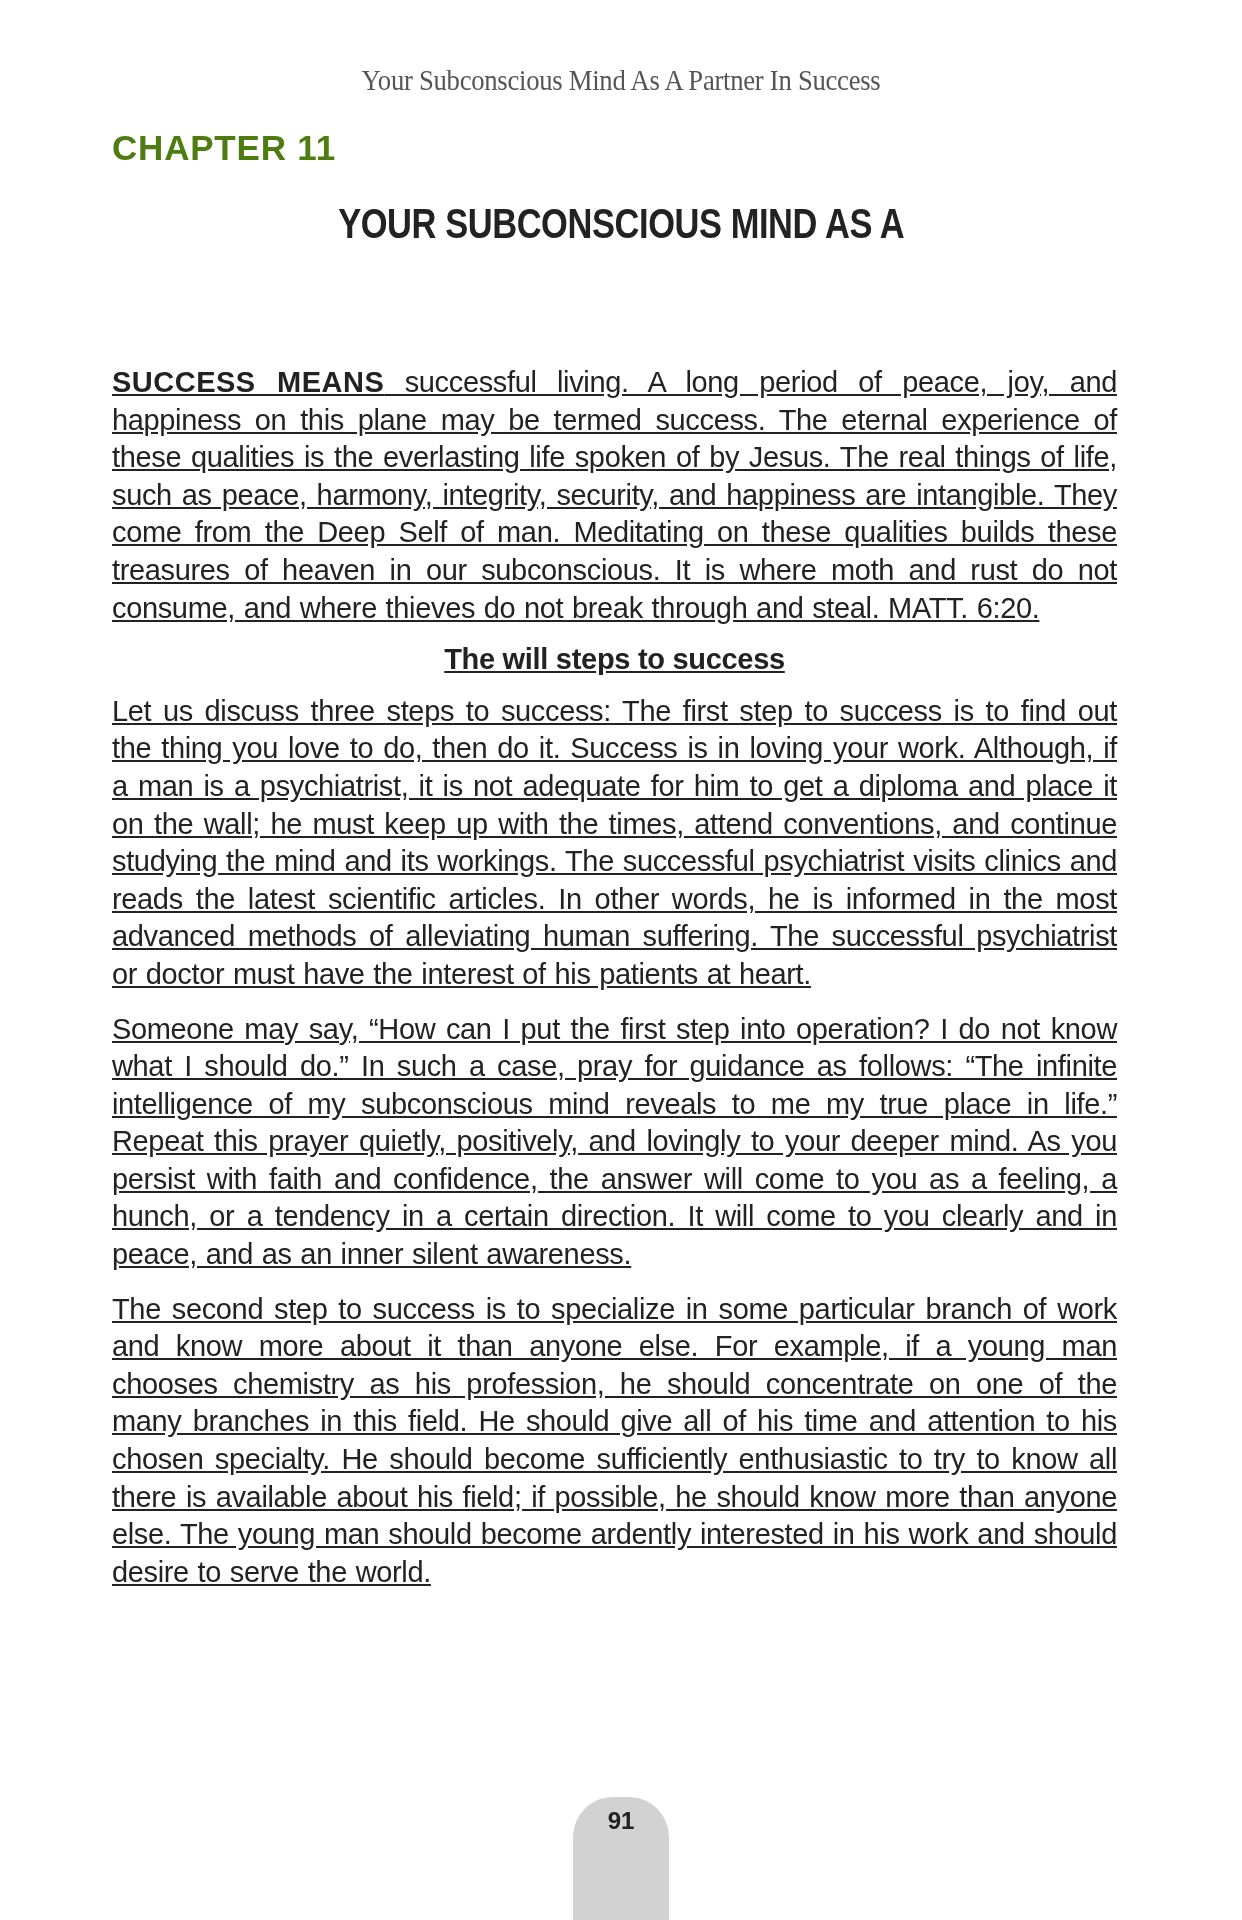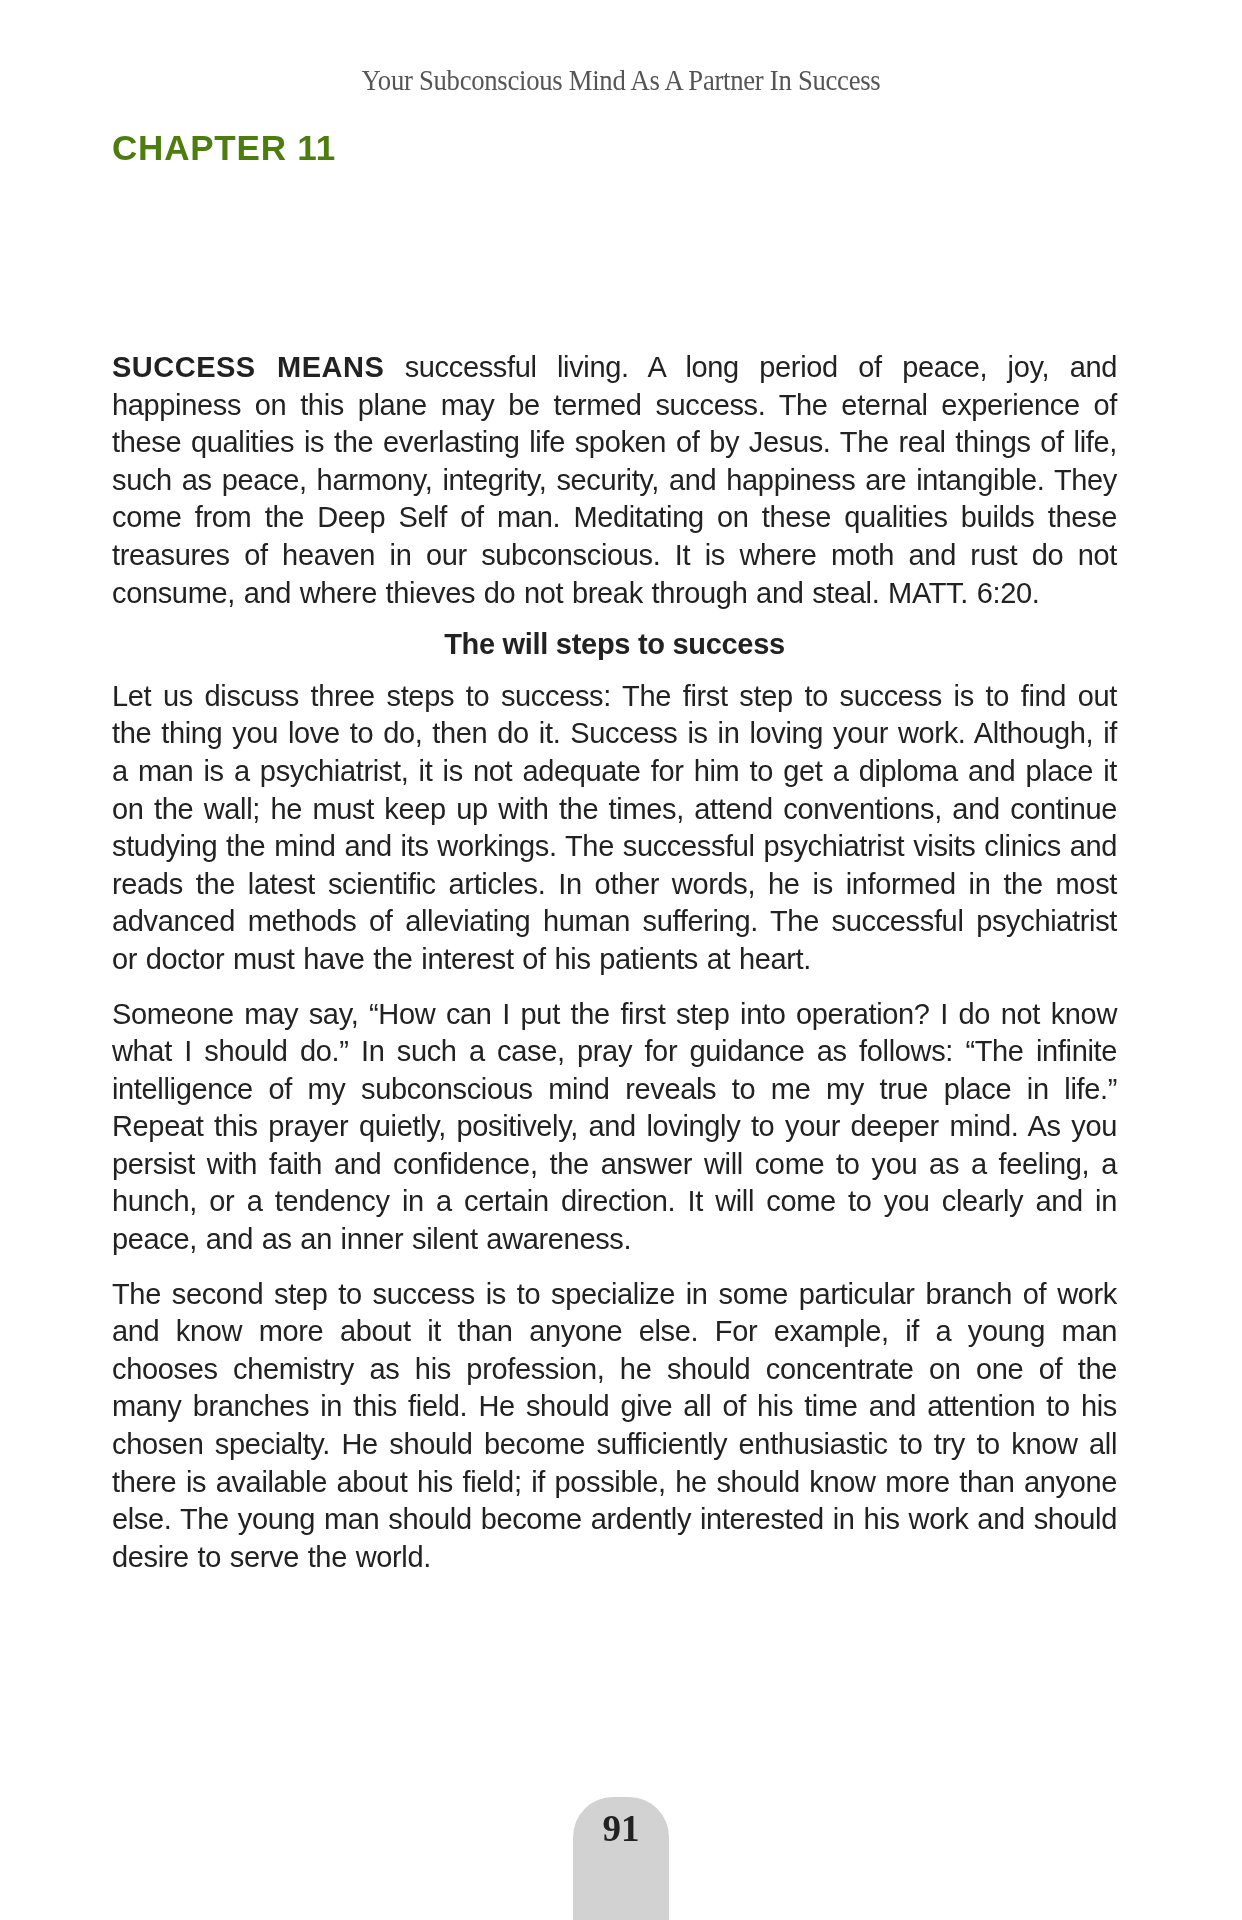--- a/index.html
+++ b/index.html
@@ -35,35 +35,36 @@
     text-align: center; font-weight: bold; font-size: 29px;
     margin: 14px 0 14px 0; letter-spacing: -0.3px;
   }
   .gap { height: 17px; }
   .page-tab {
     position: absolute; left: 573px; top: 1797px; width: 96px; height: 140px;
     background: #d2d2d2; border-radius: 40px 40px 0 0;
   }
   .page-number {
     position: absolute; top: 10px; left: 0; width: 96px; text-align: center;
-    font-family: Liberation Serif, serif;
-    font-weight: bold; font-size: 37px; color: #222222;
+    font-family: Liberation Sans, sans-serif;
+    font-weight: bold; font-size: 24px; color: #222222;
   }
 </style>
 </head>
 <body>
 
 <div class="running-head">Your Subconscious Mind As A Partner In Success</div>
 
 <div class="chapter-label">CHAPTER 11</div>
 
 <div class="chapter-title">
+  <div><span>YOUR SUBCONSCIOUS MIND AS A</span></div>
 </div>
 
-<div class="body-text" style="top: 349px;">
+<div class="body-text" style="top: 364px; text-decoration: underline;">
   <p class="para"><span class="lead">SUCCESS MEANS</span><span> successful living. A long period of peace, joy, and happiness on this plane may be termed success. The eternal experience of these qualities is the everlasting life spoken of by Jesus. The real things of life, such as peace, harmony, integrity, security, and happiness are intangible. They come from the Deep Self of man. Meditating on these qualities builds these treasures of heaven in our subconscious. It is where moth and rust do not consume, and where thieves do not break through and steal. MATT. 6:20.</span></p>
 
   <div class="section-heading">The will steps to success</div>
 
   <p class="para">Let us discuss three steps to success: The first step to success is to find out the thing you love to do, then do it. Success is in loving your work. Although, if a man is a psychiatrist, it is not adequate for him to get a diploma and place it on the wall; he must keep up with the times, attend conventions, and continue studying the mind and its workings. The successful psychiatrist visits clinics and reads the latest scientific articles. In other words, he is informed in the most advanced methods of alleviating human suffering. The successful psychiatrist or doctor must have the interest of his patients at heart.</p>
   <div class="gap"></div>
   <p class="para">Someone may say, “How can I put the first step into operation? I do not know what I should do.” In such a case, pray for guidance as follows: “The infinite intelligence of my subconscious mind reveals to me my true place in life.” Repeat this prayer quietly, positively, and lovingly to your deeper mind. As you persist with faith and confidence, the answer will come to you as a feeling, a hunch, or a tendency in a certain direction. It will come to you clearly and in peace, and as an inner silent awareness.</p>
   <div class="gap"></div>
   <p class="para">The second step to success is to specialize in some particular branch of work and know more about it than anyone else. For example, if a young man chooses chemistry as his profession, he should concentrate on one of the many branches in this field. He should give all of his time and attention to his chosen specialty. He should become sufficiently enthusiastic to try to know all there is available about his field; if possible, he should know more than anyone else. The young man should become ardently interested in his work and should desire to serve the world.</p>
 </div>

